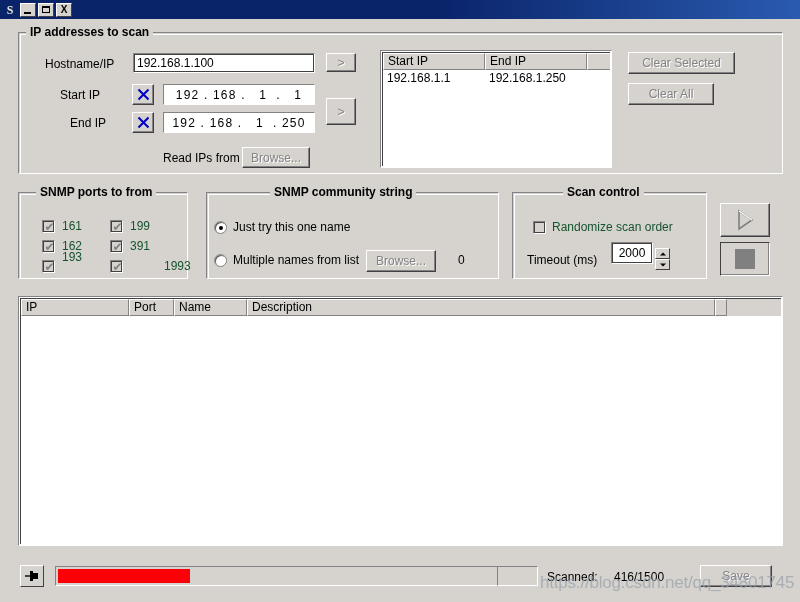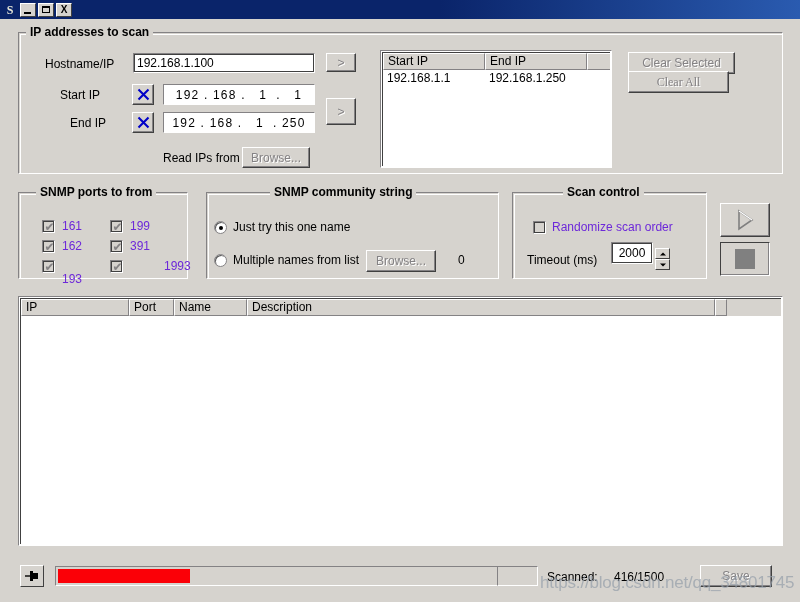--- a/index.html
+++ b/index.html
@@ -115,21 +115,21 @@
     z-index: 3;
   }
 
   
   .lbl {
     position: absolute;
     font-size: 12px;
     color: #000;
     white-space: nowrap;
   }
-  .lbl.dim { color: #6d28d9; }
+  .lbl.dim { color: #14532d; }
 
   .txtbox {
     position: absolute;
     background: #ffffff;
     border-top: 1px solid #848284;
     border-left: 1px solid #848284;
     border-right: 1px solid #ffffff;
     border-bottom: 1px solid #ffffff;
     outline: 1px solid #404040;
     outline-offset: -2px;
@@ -415,21 +415,21 @@
         <div class="lv-th" style="width:40px;"></div>
       </div>
       <div class="lv-row">
         <div class="lv-cell" style="width:102px;">192.168.1.1</div>
         <div class="lv-cell" style="width:102px;">192.168.1.250</div>
       </div>
     </div>
   </div>
 
   <div class="btn disabled" style="left:628px; top:52px; width:107px; height:22px;">Clear Selected</div>
-  <div class="btn disabled" style="left:628px; top:71px; width:101px; height:22px;font-family:Liberation Serif, serif;">Clear All</div>
+  <div class="btn disabled" style="left:628px; top:83px; width:86px; height:22px;">Clear All</div>
 
   <div class="group" style="left:18px; top:192px; width:170px; height:87px;">
     <div class="group-inner"></div>
   </div>
   <div class="group-title" style="left:36px; top:185px;">SNMP ports to from</div>
 
   <div class="chk" style="left:42px; top:220px;">
       <span class="tick">✔</span>
     </div>
   <div class="lbl dim" style="left:62px; top:219px;">161</div>
@@ -443,21 +443,21 @@
     </div>
   <div class="lbl dim" style="left:62px; top:239px;">162</div>
   <div class="chk" style="left:110px; top:240px;">
       <span class="tick">✔</span>
     </div>
   <div class="lbl dim" style="left:130px; top:239px;">391</div>
 
   <div class="chk" style="left:42px; top:260px;">
       <span class="tick">✔</span>
     </div>
-  <div class="lbl dim" style="left:62px; top:272px;">193</div>
+  <div class="lbl dim" style="left:62px; top:250px;">193</div>
   <div class="chk" style="left:110px; top:260px;">
       <span class="tick">✔</span>
     </div>
   <div class="lbl dim" style="left:130px; top:259px;margin-left:34px;">1993</div>
 
   <div class="group" style="left:206px; top:192px; width:293px; height:87px;">
     <div class="group-inner"></div>
   </div>
   <div class="group-title" style="left:270px; top:185px;">SNMP community string</div>
 

